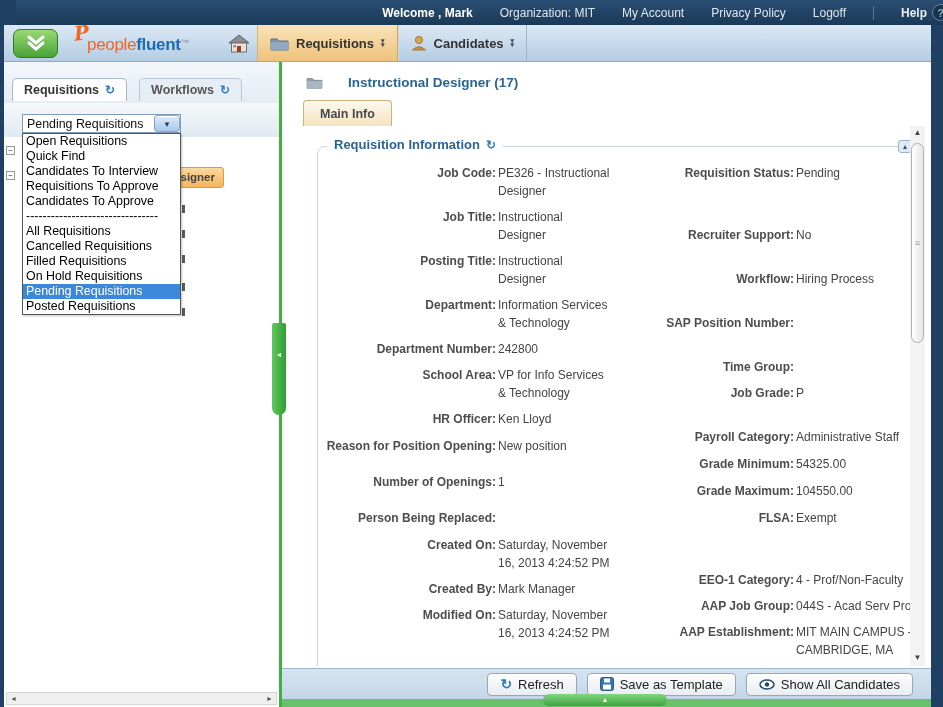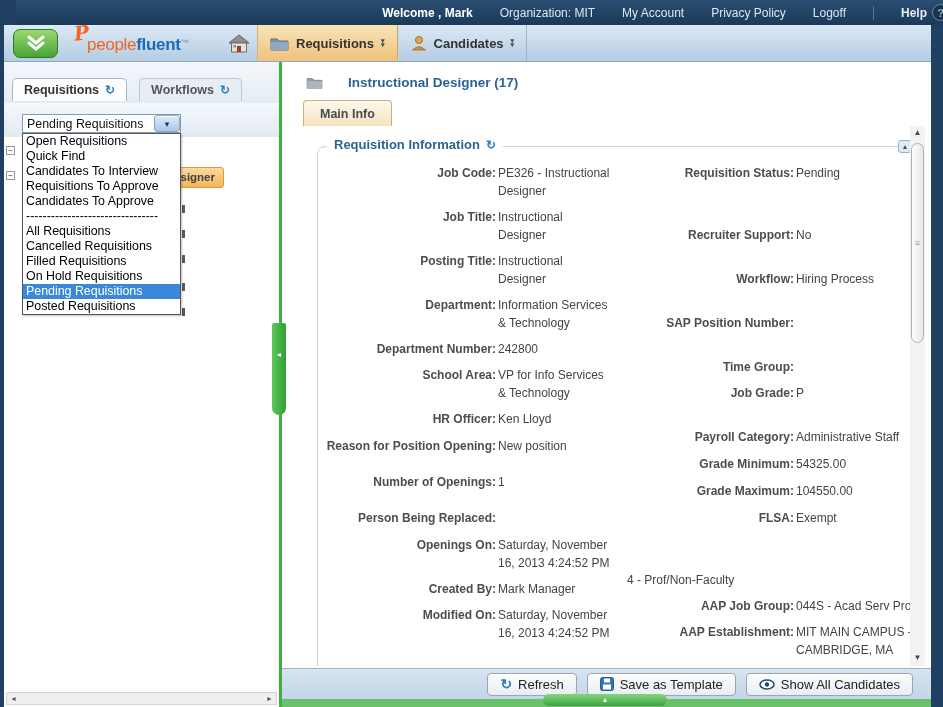--- a/index.html
+++ b/index.html
@@ -281,21 +281,21 @@
           </div>
         <div class="row mb18">
             <span class="lbl">Number of Openings:</span>
             <span class="val">1</span>
           </div>
         <div class="row mb9">
             <span class="lbl">Person Being Replaced:</span>
             <span class="val"></span>
           </div>
         <div class="row">
-            <span class="lbl">Openings On:</span>
+            <span class="lbl">Created On:</span>
             <span class="val">Saturday, November 16, 2013 4:24:52 PM</span>
           </div>
         <div class="row">
             <span class="lbl">Created By:</span>
             <span class="val">Mark Manager</span>
           </div>
         <div class="row mb0">
             <span class="lbl">Modified On:</span>
             <span class="val">Saturday, November 16, 2013 4:24:52 PM</span>
           </div>
@@ -336,20 +336,21 @@
           </div>
         <div class="row mb9">
             <span class="lbl">Grade Maximum:</span>
             <span class="val">104550.00</span>
           </div>
         <div class="row mb44">
             <span class="lbl">FLSA:</span>
             <span class="val">Exempt</span>
           </div>
         <div class="row">
+            <span class="lbl">EEO-1 Category:</span>
             <span class="val">4 - Prof/Non-Faculty</span>
           </div>
         <div class="row">
             <span class="lbl">AAP Job Group:</span>
             <span class="val">044S - Acad Serv Prof</span>
           </div>
         <div class="row mb0">
             <span class="lbl">AAP Establishment:</span>
             <span class="val">MIT MAIN CAMPUS - CAMBRIDGE, MA</span>
           </div>

